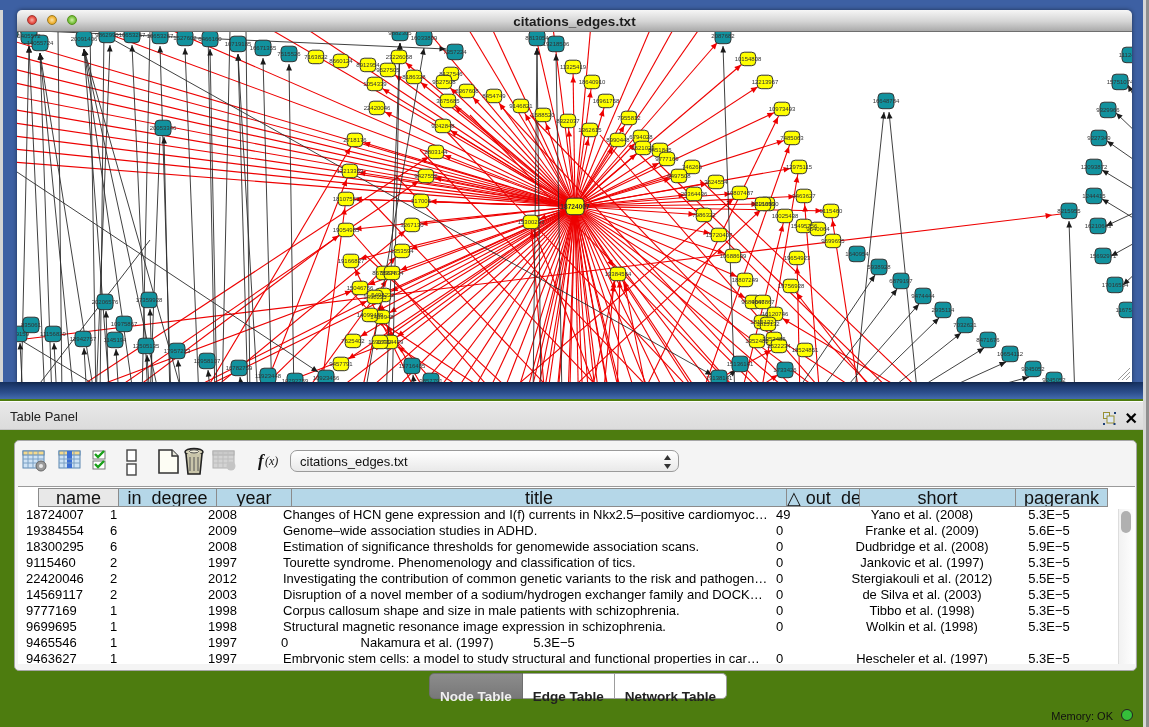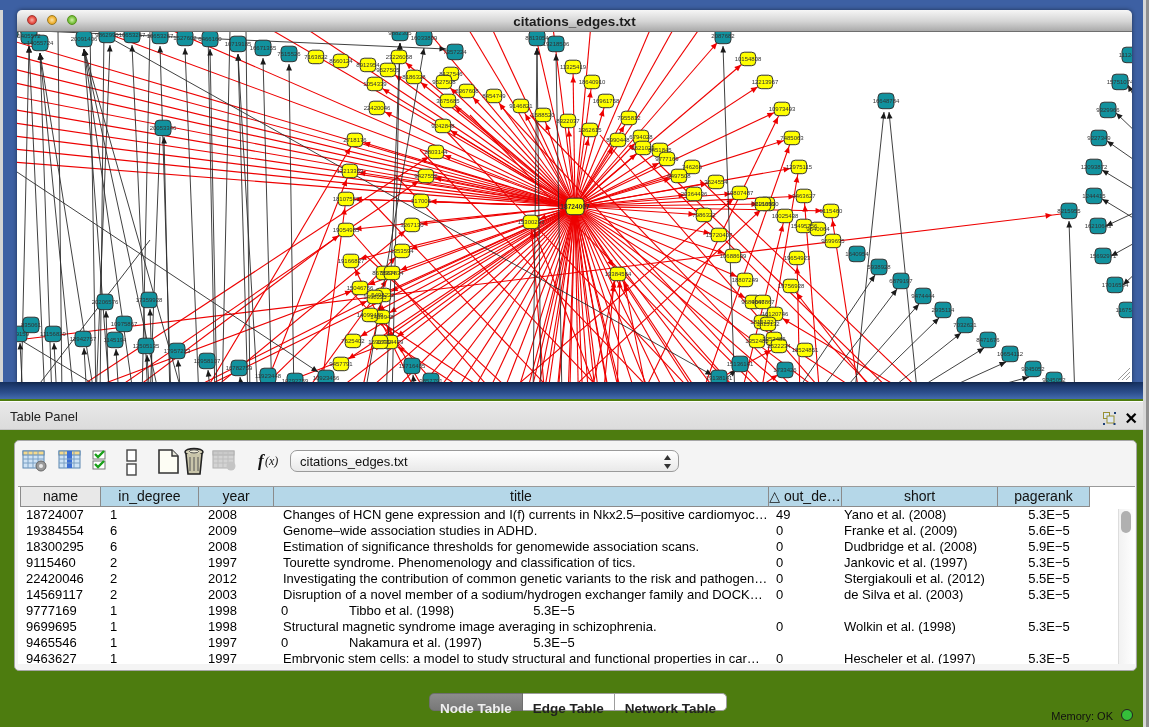--- a/index.html
+++ b/index.html
@@ -30,43 +30,43 @@
 #tphead { position:absolute; left:0; top:2px; width:1149px; height:29px;
   background:linear-gradient(#e8e8e8,#dcdcdc); border-top:1px solid #fdfdfd;
   border-bottom:1px solid #c4c4c4; }
 #tphead .t { position:absolute; left:10px; top:7px; font-size:13px; color:#222; }
 #tpfloat { position:absolute; right:33px; top:10px; width:13px; height:13px; }
 #tpclose { position:absolute; right:11px; top:7px; font-size:16px; font-weight:bold; color:#000; }
 #innerpanel { position:absolute; left:14px; top:41px; width:1123px; height:231px;
   background:#f4f4f4; border:1px solid #a6a6a6; border-radius:5px; }
 #tbl { position:absolute; left:3px; top:45px; width:1117px; height:178px; background:#fff; 
   border-top:1px solid #9a9a9a; overflow:hidden; }
-#thead { position:absolute; left:2px; top:1px; height:19px; display:flex;
-  font-size:14px; color:#111; text-align:center; line-height:19px;align-items:flex-end; }
+#thead { position:absolute; left:20px; top:1px; height:19px; display:flex;
+  font-size:18px; color:#111; text-align:center; line-height:19px; }
 #thead div { background:#b5d7e8; border:1px solid #8b8b8b; border-left:none; overflow:hidden; white-space:nowrap;}
 #thead div:first-child { background:#e8e8e8; border-left:1px solid #8b8b8b; }
 .hw0{width:81px} .hw1{width:98px} .hw2{width:75px} .hw3{width:495px}
 .hw4{width:73px} .hw5{width:156px} .hw6{width:92px}
 #tbody { position:absolute; left:4px; top:20px; font-size:13px; color:#000; }
 .tr { display:flex; height:16px; line-height:16px; white-space:nowrap; }
 .tr div { overflow:hidden; }
 .c0 { width:81px; padding-left:4px; }
 .c1 { width:98px; padding-left:7px; }
 .c2 { width:75px; padding-left:7px; }
 .c3 { width:495px; padding-left:7px; }
 .c4 { width:73px; padding-left:5px; }
-.c5 { width:156px; text-align:left; }
+.c5 { width:156px; text-align:center; }
 .c6 { width:92px; padding-left:6px;text-align:center; }
 #vscroll { position:absolute; right:2px; top:22px; width:15px; height:155px;
   background:linear-gradient(90deg,#f2f2f2,#fdfdfd); border-left:1px solid #ddd;}
 #vthumb { position:absolute; left:2px; top:2px; width:10px; height:22px; border-radius:5px; background:#b0b0b0; }
 #tabs { position:absolute; left:429px; top:274px; height:22px; display:flex;
   font-size:13.5px; font-weight:bold; }
-.tab { height:18px; line-height:21px; padding:4px 10px; background:#fff;
-  border:1px solid #9d9d9d; border-left:none; color:#222;margin-top:20px; }
+.tab { height:18px; line-height:21px; padding:12px 10px; background:#fff;
+  border:1px solid #9d9d9d; border-left:none; color:#222; }
 .tab.sel { background:linear-gradient(#8c8c8c,#787878); color:#efefef; border:1px solid #6f6f6f; border-radius:5px 0 0 5px; }
 .tab.last { border-radius:0 5px 5px 0; }
 #memory { position:absolute; right:36px; top:311px; font-size:11px; color:#111; }
 #memdot { position:absolute; right:16px; top:310px; width:12px; height:12px;
   border-radius:50%; background:#35c03a; border:1px solid #222; }
 </style></head>
 <body>
 <div id="rstrip1"></div>
 <div id="rstrip2"></div>
 <div id="desktop">
@@ -935,29 +935,30 @@
             <div class="c2">2003</div>
             <div class="c3">Disruption of a novel member of a sodium/hydrogen exchanger family and DOCK…</div>
             <div class="c4">0</div>
             <div class="c5">de Silva et al. (2003)</div>
             <div class="c6">5.3E−5</div>
           </div>
 <div class="tr">
             <div class="c0">9777169</div>
             <div class="c1">1</div>
             <div class="c2">1998</div>
+            <div class="c3">Corpus callosum shape and size in male patients with schizophrenia.</div>
             <div class="c4">0</div>
             <div class="c5">Tibbo et al. (1998)</div>
             <div class="c6">5.3E−5</div>
           </div>
 <div class="tr">
             <div class="c0">9699695</div>
             <div class="c1">1</div>
             <div class="c2">1998</div>
-            <div class="c3">Structural magnetic syndrome image averaging in schizophrenia.</div>
+            <div class="c3">Structural magnetic resonance image expression in schizophrenia.</div>
             <div class="c4">0</div>
             <div class="c5">Wolkin et al. (1998)</div>
             <div class="c6">5.3E−5</div>
           </div>
 <div class="tr">
             <div class="c0">9465546</div>
             <div class="c1">1</div>
             <div class="c2">1997</div>
             <div class="c4">0</div>
             <div class="c5">Nakamura et al. (1997)</div>

